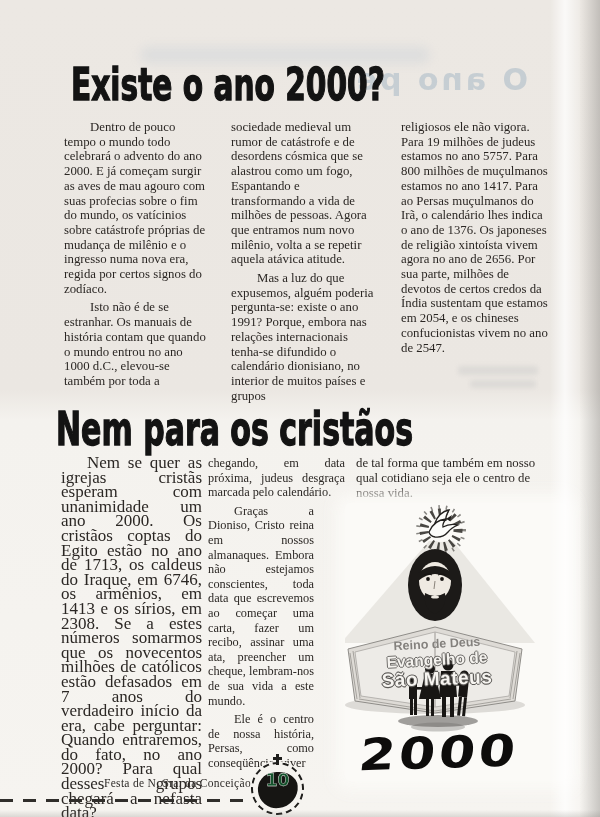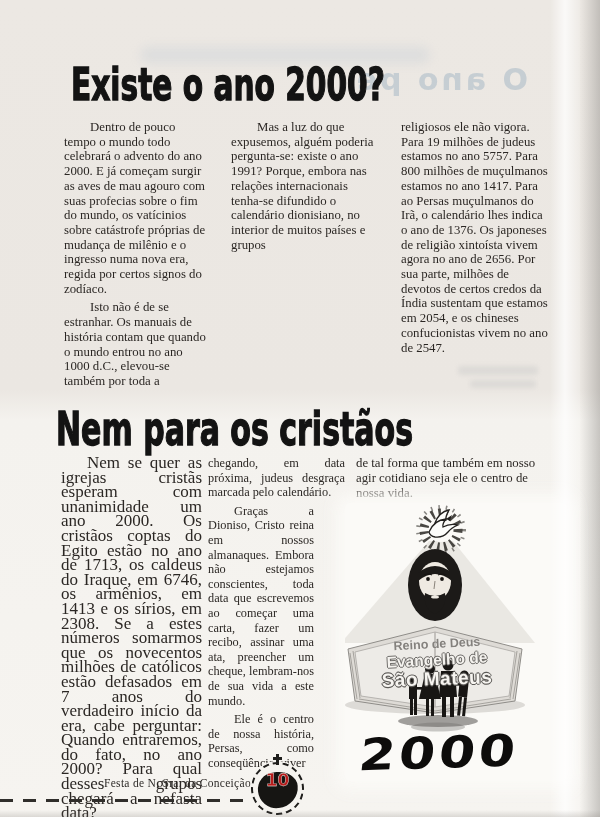--- a/index.html
+++ b/index.html
@@ -75,60 +75,61 @@
     background:repeating-linear-gradient(90deg,#302e2b 0 13px,rgba(0,0,0,0) 13px 23px);}
   .badge{position:absolute;left:250px;top:761px;width:55px;height:55px;
     background:#f5f3ef;border-radius:50%;}
   .badge-ring{position:absolute;inset:1px;border:2.6px dashed #1f1e1c;border-radius:50%;
     transform:rotate(12deg);}
   .badge-cross{position:absolute;top:-7px;left:26px;width:3px;height:11px;background:#1f1e1c;}
   .badge-cross::after{content:"";position:absolute;top:3px;left:-3px;width:9px;height:3px;background:#1f1e1c;}
   .badge-blob{position:absolute;left:8px;top:11px;width:40px;height:36px;background:#161513;
     border-radius:46% 54% 58% 50% / 52% 48% 62% 56%;transform:rotate(-6deg);}
   .badge-num{position:absolute;left:0;top:9px;width:100%;text-align:center;
-    font-family:"DejaVu Sans",sans-serif;font-weight:bold;font-size:17px;color:#b91c1c;
+    font-family:"DejaVu Sans",sans-serif;font-weight:bold;font-size:17px;color:#14532d;
     -webkit-text-stroke:0.4px #f6f5f2;}
 </style>
 </head>
 <body>
 
 <div class="page">
 
   <div class="ghost-bar"></div>
   <div class="ghost">O ano pe</div>
   <div class="smudge s1"></div>
   <div class="smudge s2"></div>
 
   <h1 class="title t1">Existe o ano 2000?</h1>
 
   <div class="a1-row">
     <div class="col1">
       <p class="ind">Dentro de pouco tempo o mundo todo celebrará o advento do ano 2000. E já começam surgir as aves de mau agouro com suas profecias sobre o fim do mundo, os vatícinios sobre catástrofe próprias de mudança de milênio e o ingresso numa nova era, regida por certos signos do zodíaco.</p>
       <p class="ind">Isto não é de se estranhar. Os manuais de história contam que quando o mundo entrou no ano 1000 d.C., elevou-se também por toda a</p>
     </div>
     <div class="col2">
+      <p>sociedade medieval um rumor de catástrofe e de desordens cósmica que se alastrou como um fogo, Espantando e transformando a vida de milhões de pessoas. Agora que entramos num novo milênio, volta a se repetir aquela atávica atitude.</p>
       <p class="ind">Mas a luz do que expusemos, alguém poderia pergunta-se: existe o ano 1991? Porque, embora nas relações internacionais tenha-se difundido o calendário dionisiano, no interior de muitos países e grupos</p>
     </div>
     <div class="col3">
       <p>religiosos ele não vigora. Para 19 milhões de judeus estamos no ano 5757. Para 800 milhões de muçulmanos estamos no ano 1417. Para ao Persas muçulmanos do Irã, o calendário lhes indica o ano de 1376. Os japoneses de religião xintoísta vivem agora no ano de 2656. Por sua parte, milhões de devotos de certos credos da Índia sustentam que estamos em 2054, e os chineses confucionistas vivem no ano de 2547.</p>
     </div>
   </div>
 
   <h1 class="title t2">Nem para os cristãos</h1>
 
   <div class="a2c1">
     <p class="ind">Nem se quer as igrejas cristãs esperam com unanimidade um ano 2000. Os cristãos coptas do Egito estão no ano de 1713, os caldeus do Iraque, em 6746, os armênios, em 1413 e os sírios, em 2308. Se a estes números somarmos que os novecentos milhões de católicos estão defasados em 7 anos do verdadeiro início da era, cabe perguntar: Quando entraremos, do fato, no ano 2000? Para qual desses grupos chegará a nefasta data?</p>
   </div>
   <div class="a2c2">
     <p class="j">chegando, em data próxima, judeus desgraça marcada pelo calendário.</p>
     <p class="narrow ind">Graças a Dioniso, Cristo reina em nossos almanaques. Embora não estejamos conscientes, toda data que escrevemos ao começar uma carta, fazer um recibo, assinar uma ata, preencher um cheque, lembram-nos de sua vida a este mundo.</p>
     <p class="narrow ind">Ele é o centro de nossa história, Persas, como conseqüência, viver</p>
   </div>
   <div class="a2c3">
-    <p>de tal forma que também em nosso agir cotidiano seja ele o centro de nossa vida.</p>
+    <p>de tal forma que também em nosso qual cotidiano seja ele o centro de nossa vida.</p>
   </div>
 
   <div class="art">
     <svg width="222" height="278" viewBox="0 0 222 278">
 
       <polygon points="84,38 108,38 190,140 -4,140" fill="#e4e1dc" opacity="0.75"></polygon>
 
       <g>
         <circle cx="96" cy="27" r="23" fill="none" stroke="#4a4844" stroke-width="4" stroke-dasharray="1.5,6" opacity="0.65"></circle>
         <circle cx="96" cy="27" r="17" fill="none" stroke="#35332f" stroke-width="9" stroke-dasharray="2.5,4.5" opacity="0.9"></circle>

